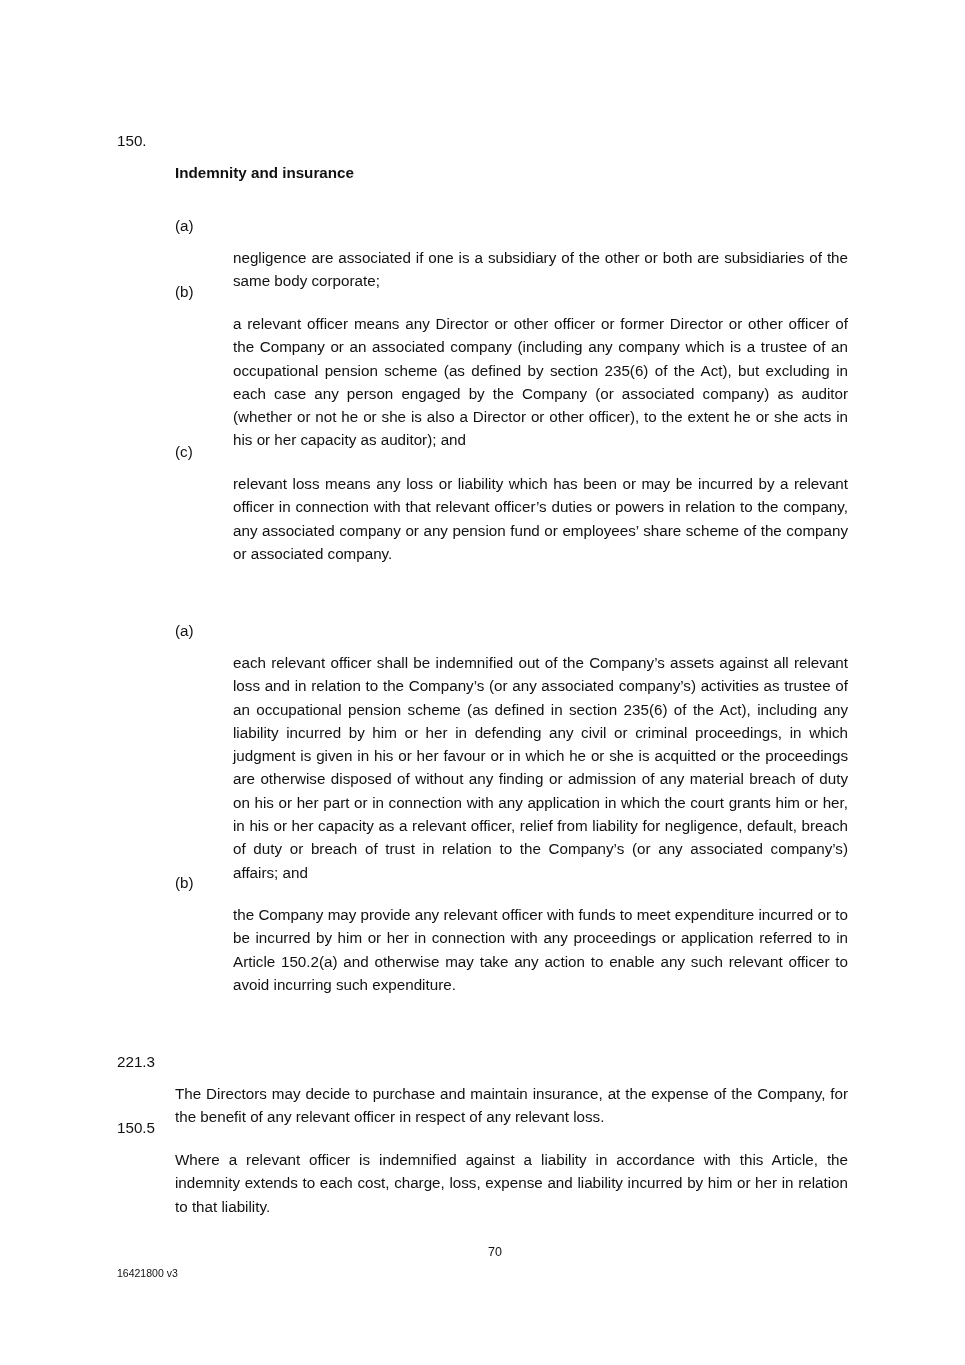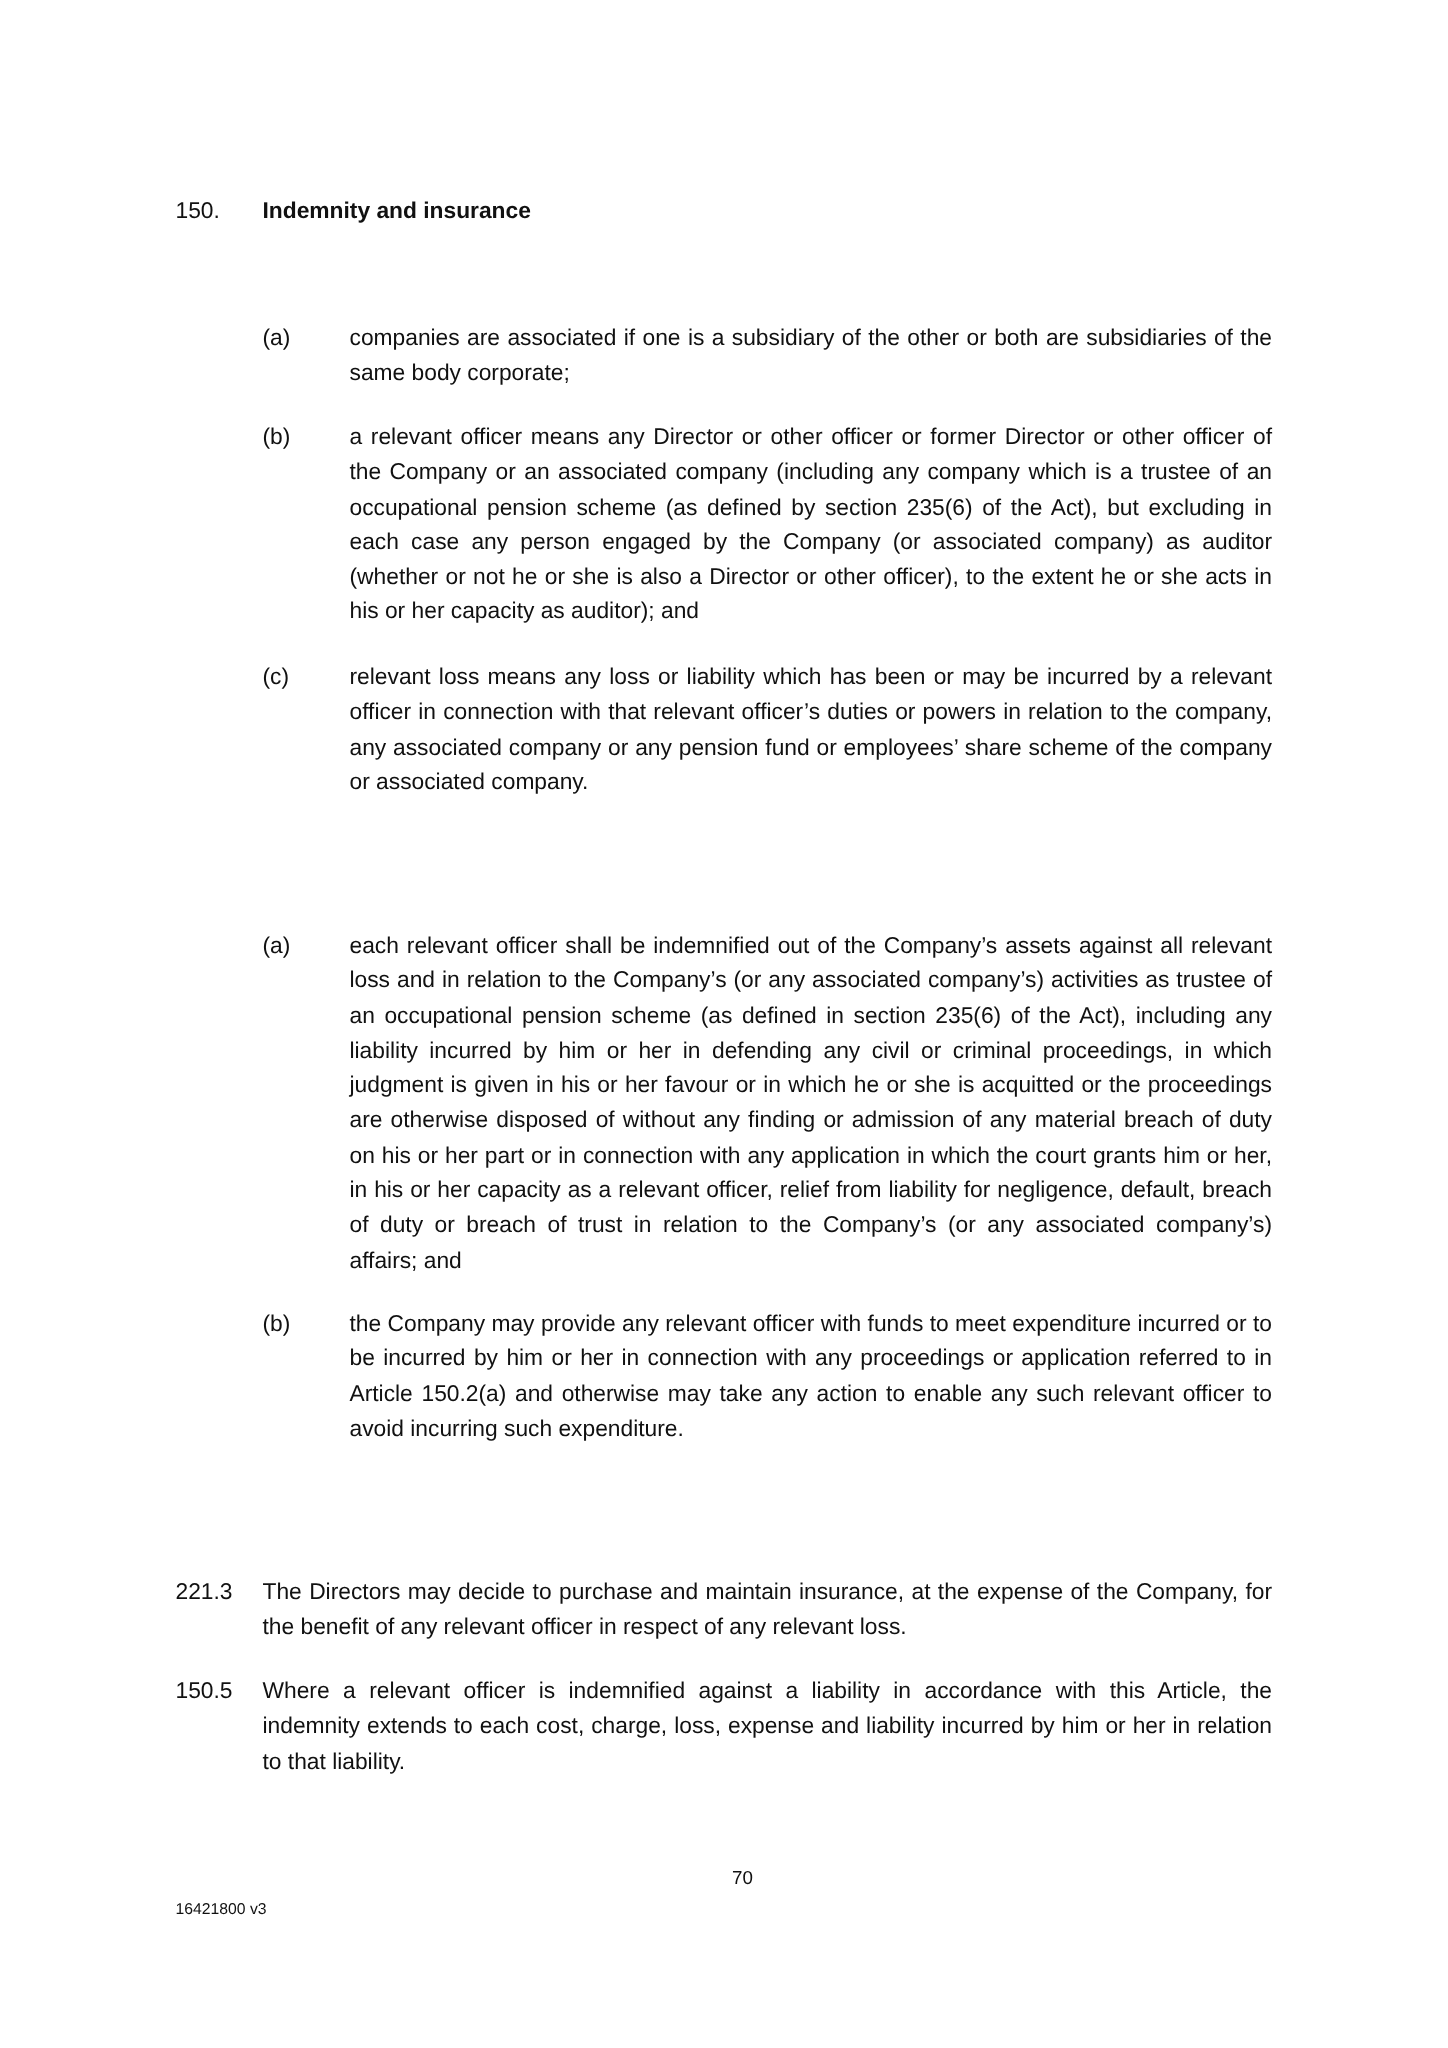--- a/index.html
+++ b/index.html
@@ -33,20 +33,21 @@
       display: flex;
       align-items: flex-start;
     }
     .num {
       width: 58px;
       flex: 0 0 58px;
     }
     .text {
       flex: 1 1 auto;
       text-align: justify;
+      margin-top: 32px;
     }
     .sub {
       position: absolute;
       left: 175px;
       width: 673px;
     }
     .sub .lbl {
       width: 58px;
       flex: 0 0 58px;
     }
@@ -77,21 +78,21 @@
 <div class="page">
 
   <div class="block row" style="top:129px;">
     <span class="num">150.</span>
     <span class="text heading-text">Indemnity and insurance</span>
   </div>
 
 
   <div class="sub row" style="top:214px;">
     <span class="lbl">(a)</span>
-    <span class="text"><span>companies are </span><b>associated</b><span> if one is a subsidiary of the other or both are subsidiaries of the same body corporate;</span></span>
+    <span class="text"><span>negligence are </span><b>associated</b><span> if one is a subsidiary of the other or both are subsidiaries of the same body corporate;</span></span>
   </div>
 
   <div class="sub row" style="top:280px;">
     <span class="lbl">(b)</span>
     <span class="text"><span>a </span><b>relevant officer</b><span> means any Director or other officer or former Director or other officer of the Company or an associated company (including any company which is a trustee of an occupational pension scheme (as defined by section 235(6) of the Act), but excluding in each case any person engaged by the Company (or associated company) as auditor (whether or not he or she is also a Director or other officer), to the extent he or she acts in his or her capacity as auditor); and</span></span>
   </div>
 
   <div class="sub row" style="top:440px;">
     <span class="lbl">(c)</span>
     <span class="text"><span></span><b>relevant loss</b><span> means any loss or liability which has been or may be incurred by a relevant officer in connection with that relevant officer’s duties or powers in relation to the company, any associated company or any pension fund or employees’ share scheme of the company or associated company.</span></span>

